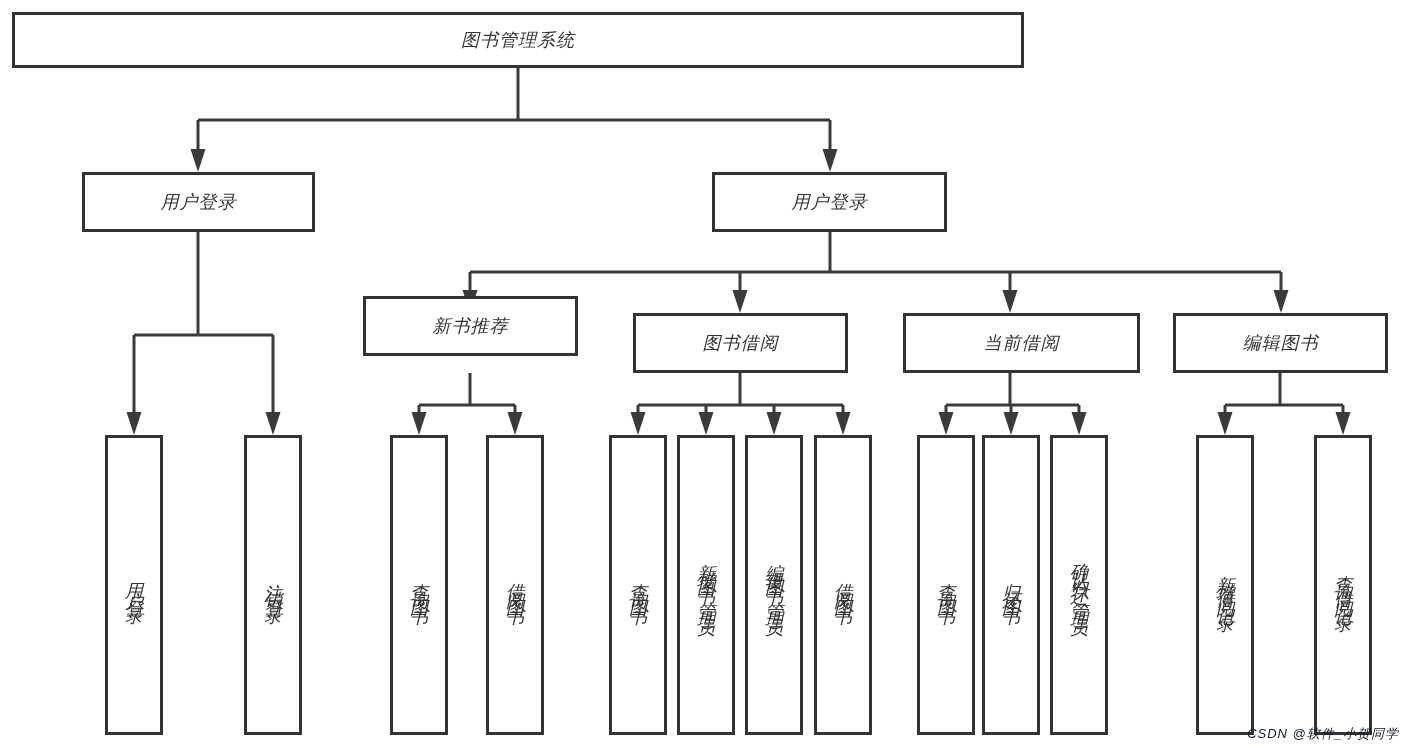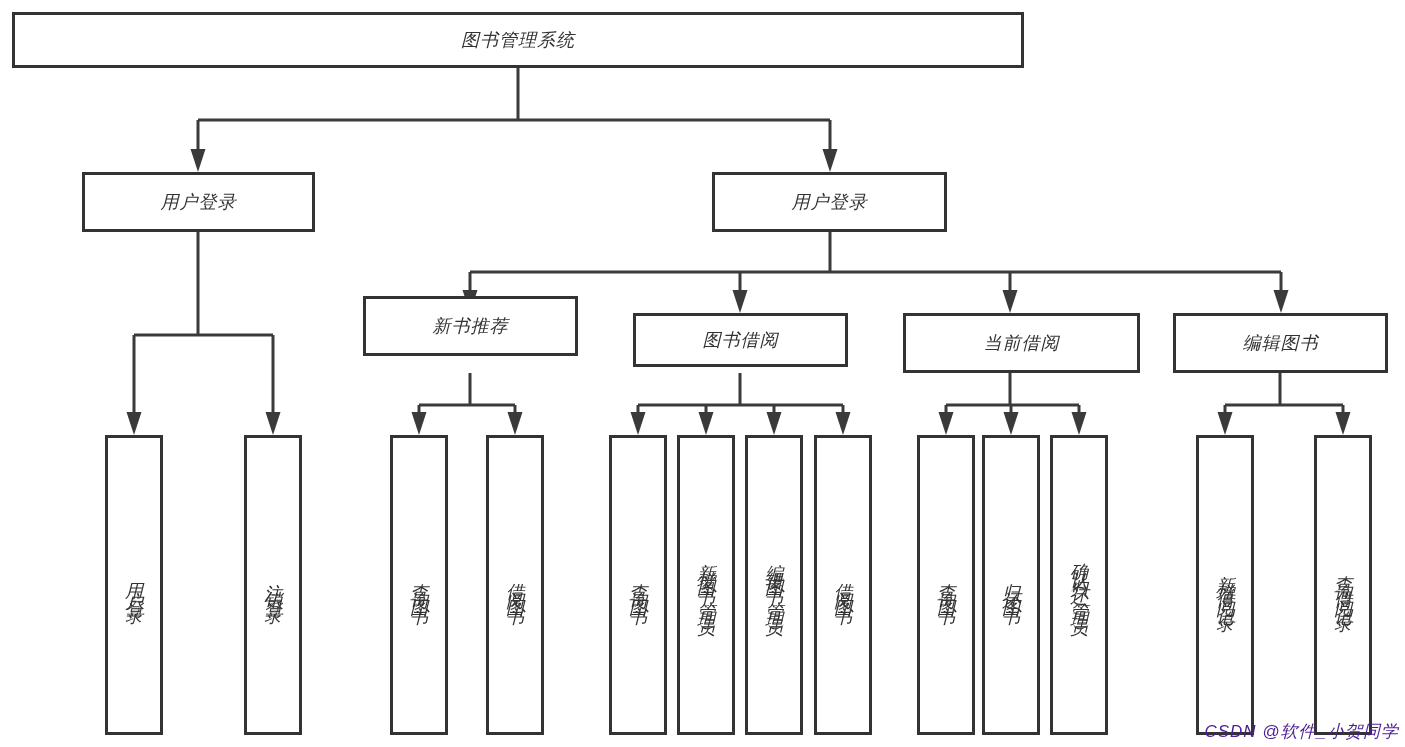--- a/index.html
+++ b/index.html
@@ -32,22 +32,22 @@
     writing-mode:vertical-lr;
     font-size:18px;
     letter-spacing:8px;
     line-height:1;
   }
   #watermark{
     position:absolute;
     right:6px;
     bottom:4px;
     z-index:3;
-    font-size:17px;
-    color:#4c1d95;
+    font-size:13px;
+    color:#0f172a;
     letter-spacing:1px;
     white-space:nowrap;
   }
 </style>
 </head>
 <body>
 
 <div id="stage">
 
   <svg id="connectors" width="1405" height="747" viewBox="0 0 1405 747">
@@ -126,21 +126,21 @@
   <div class="box h" style="left:82px;top:172px;width:233px;height:60px">
     <span>用户登录</span>
   </div>
   <div class="box h" style="left:712px;top:172px;width:235px;height:60px">
     <span>用户登录</span>
   </div>
 
   <div class="box h" style="left:363px;top:296px;width:215px;height:60px">
     <span>新书推荐</span>
   </div>
-  <div class="box h" style="left:633px;top:313px;width:215px;height:54px">
+  <div class="box h" style="left:633px;top:313px;width:215px;height:60px">
     <span>图书借阅</span>
   </div>
   <div class="box h" style="left:903px;top:313px;width:237px;height:60px">
     <span>当前借阅</span>
   </div>
   <div class="box h" style="left:1173px;top:313px;width:215px;height:60px">
     <span>编辑图书</span>
   </div>
 
   <div class="box v" style="left:105px;top:435px;width:58px;height:300px">

